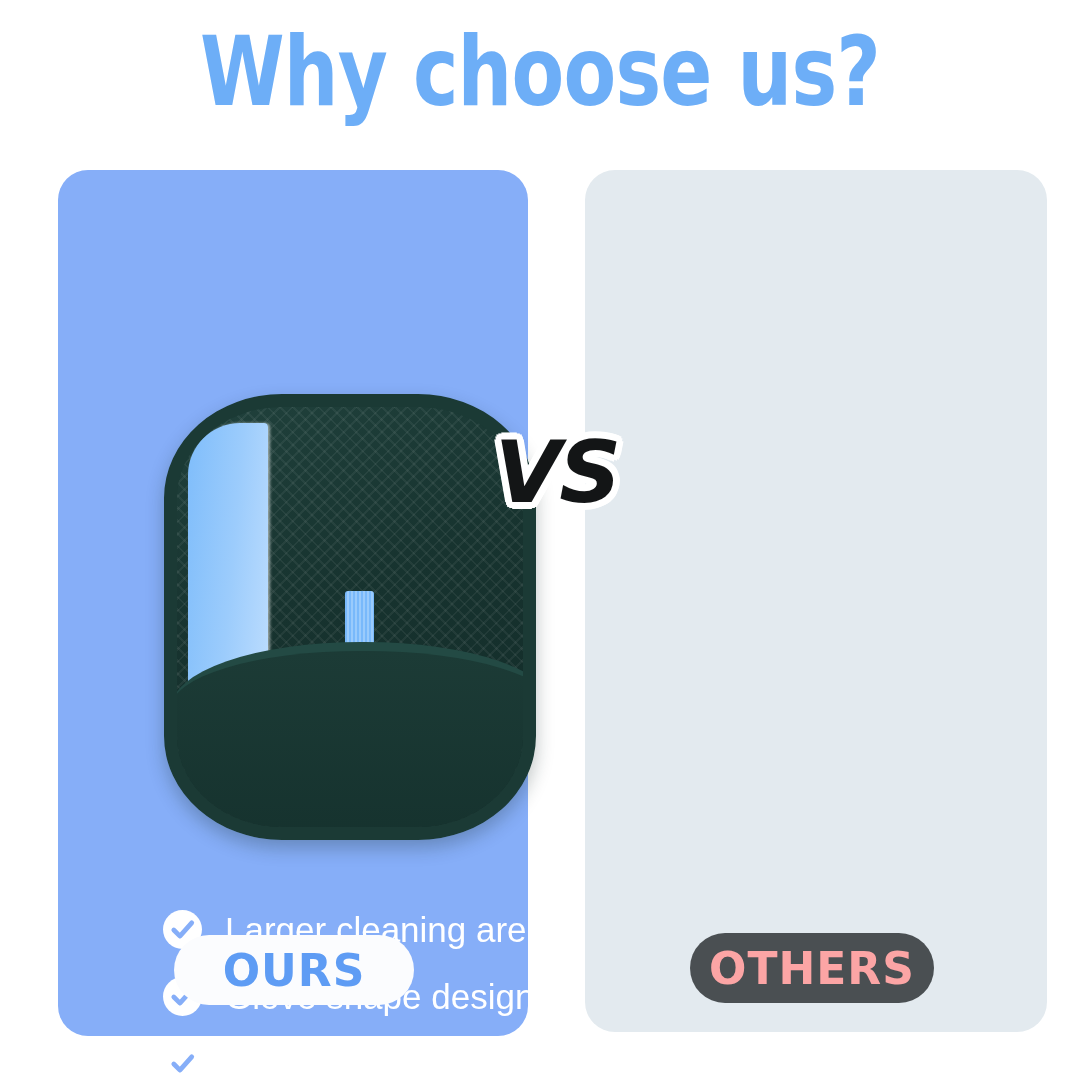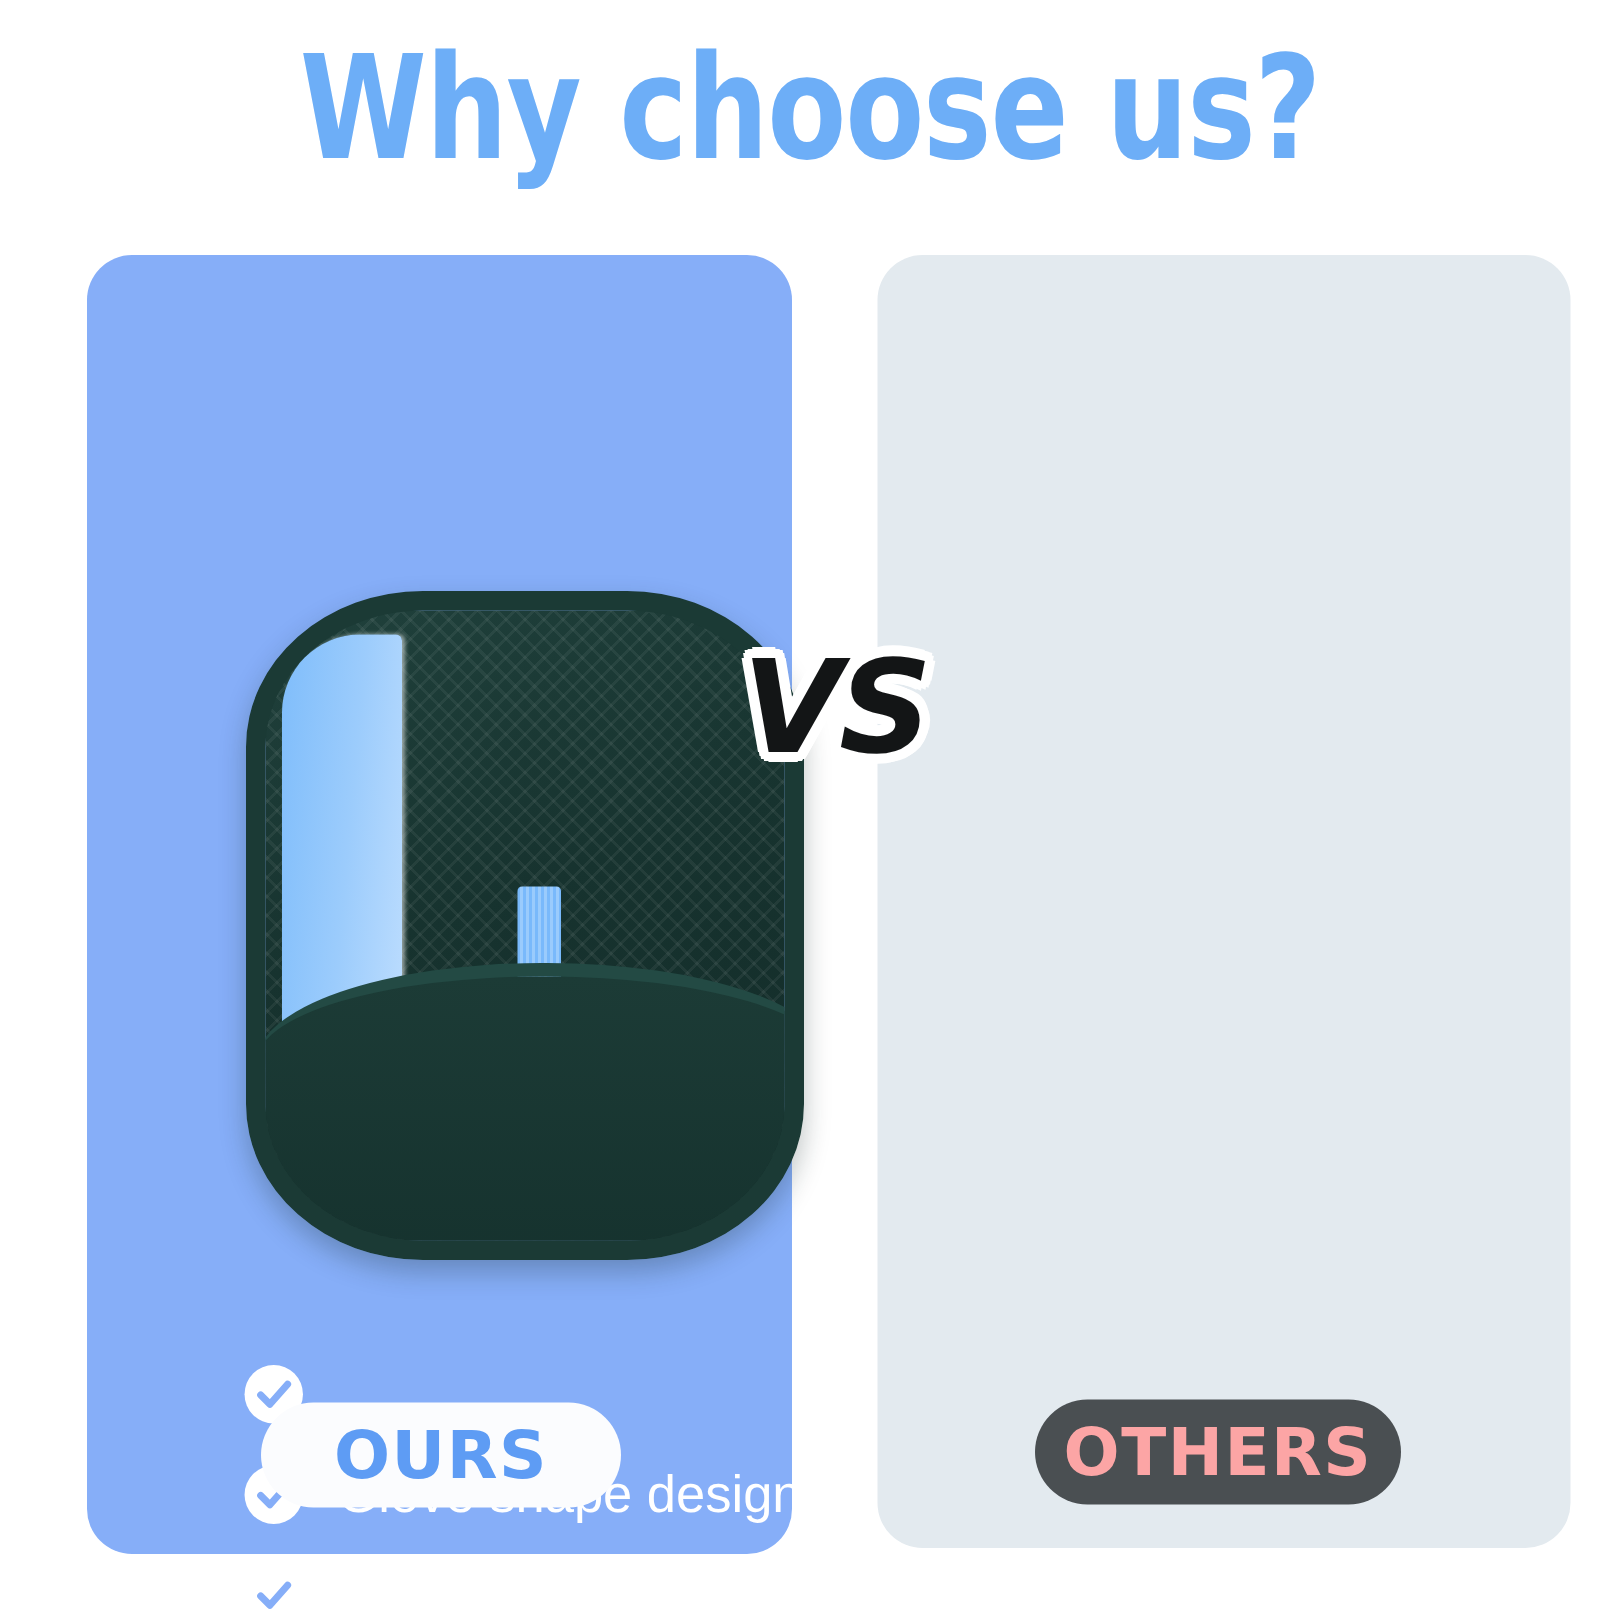--- a/index.html
+++ b/index.html
@@ -209,20 +209,21 @@
     </div>
   </div>
 
   <div class="feature-list" id="list-ours">
 
     <div class="feature-row">
       <svg class="icon-check" viewBox="0 0 40 40">
         <circle cx="20" cy="20" r="19" fill="#FFFFFF"></circle>
         <path d="M11.5 20.5 L17.5 26.5 L29 13.5" fill="none" stroke="#86AEF8" stroke-width="4.6" stroke-linecap="round" stroke-linejoin="round"></path>
       </svg>
+      <span class="feature-text">Larger cleaning area</span>
     </div>
 
     <div class="feature-row">
       <svg class="icon-check" viewBox="0 0 40 40">
         <circle cx="20" cy="20" r="19" fill="#FFFFFF"></circle>
         <path d="M11.5 20.5 L17.5 26.5 L29 13.5" fill="none" stroke="#86AEF8" stroke-width="4.6" stroke-linecap="round" stroke-linejoin="round"></path>
       </svg>
       <span class="feature-text">Glove shape design</span>
     </div>
 

